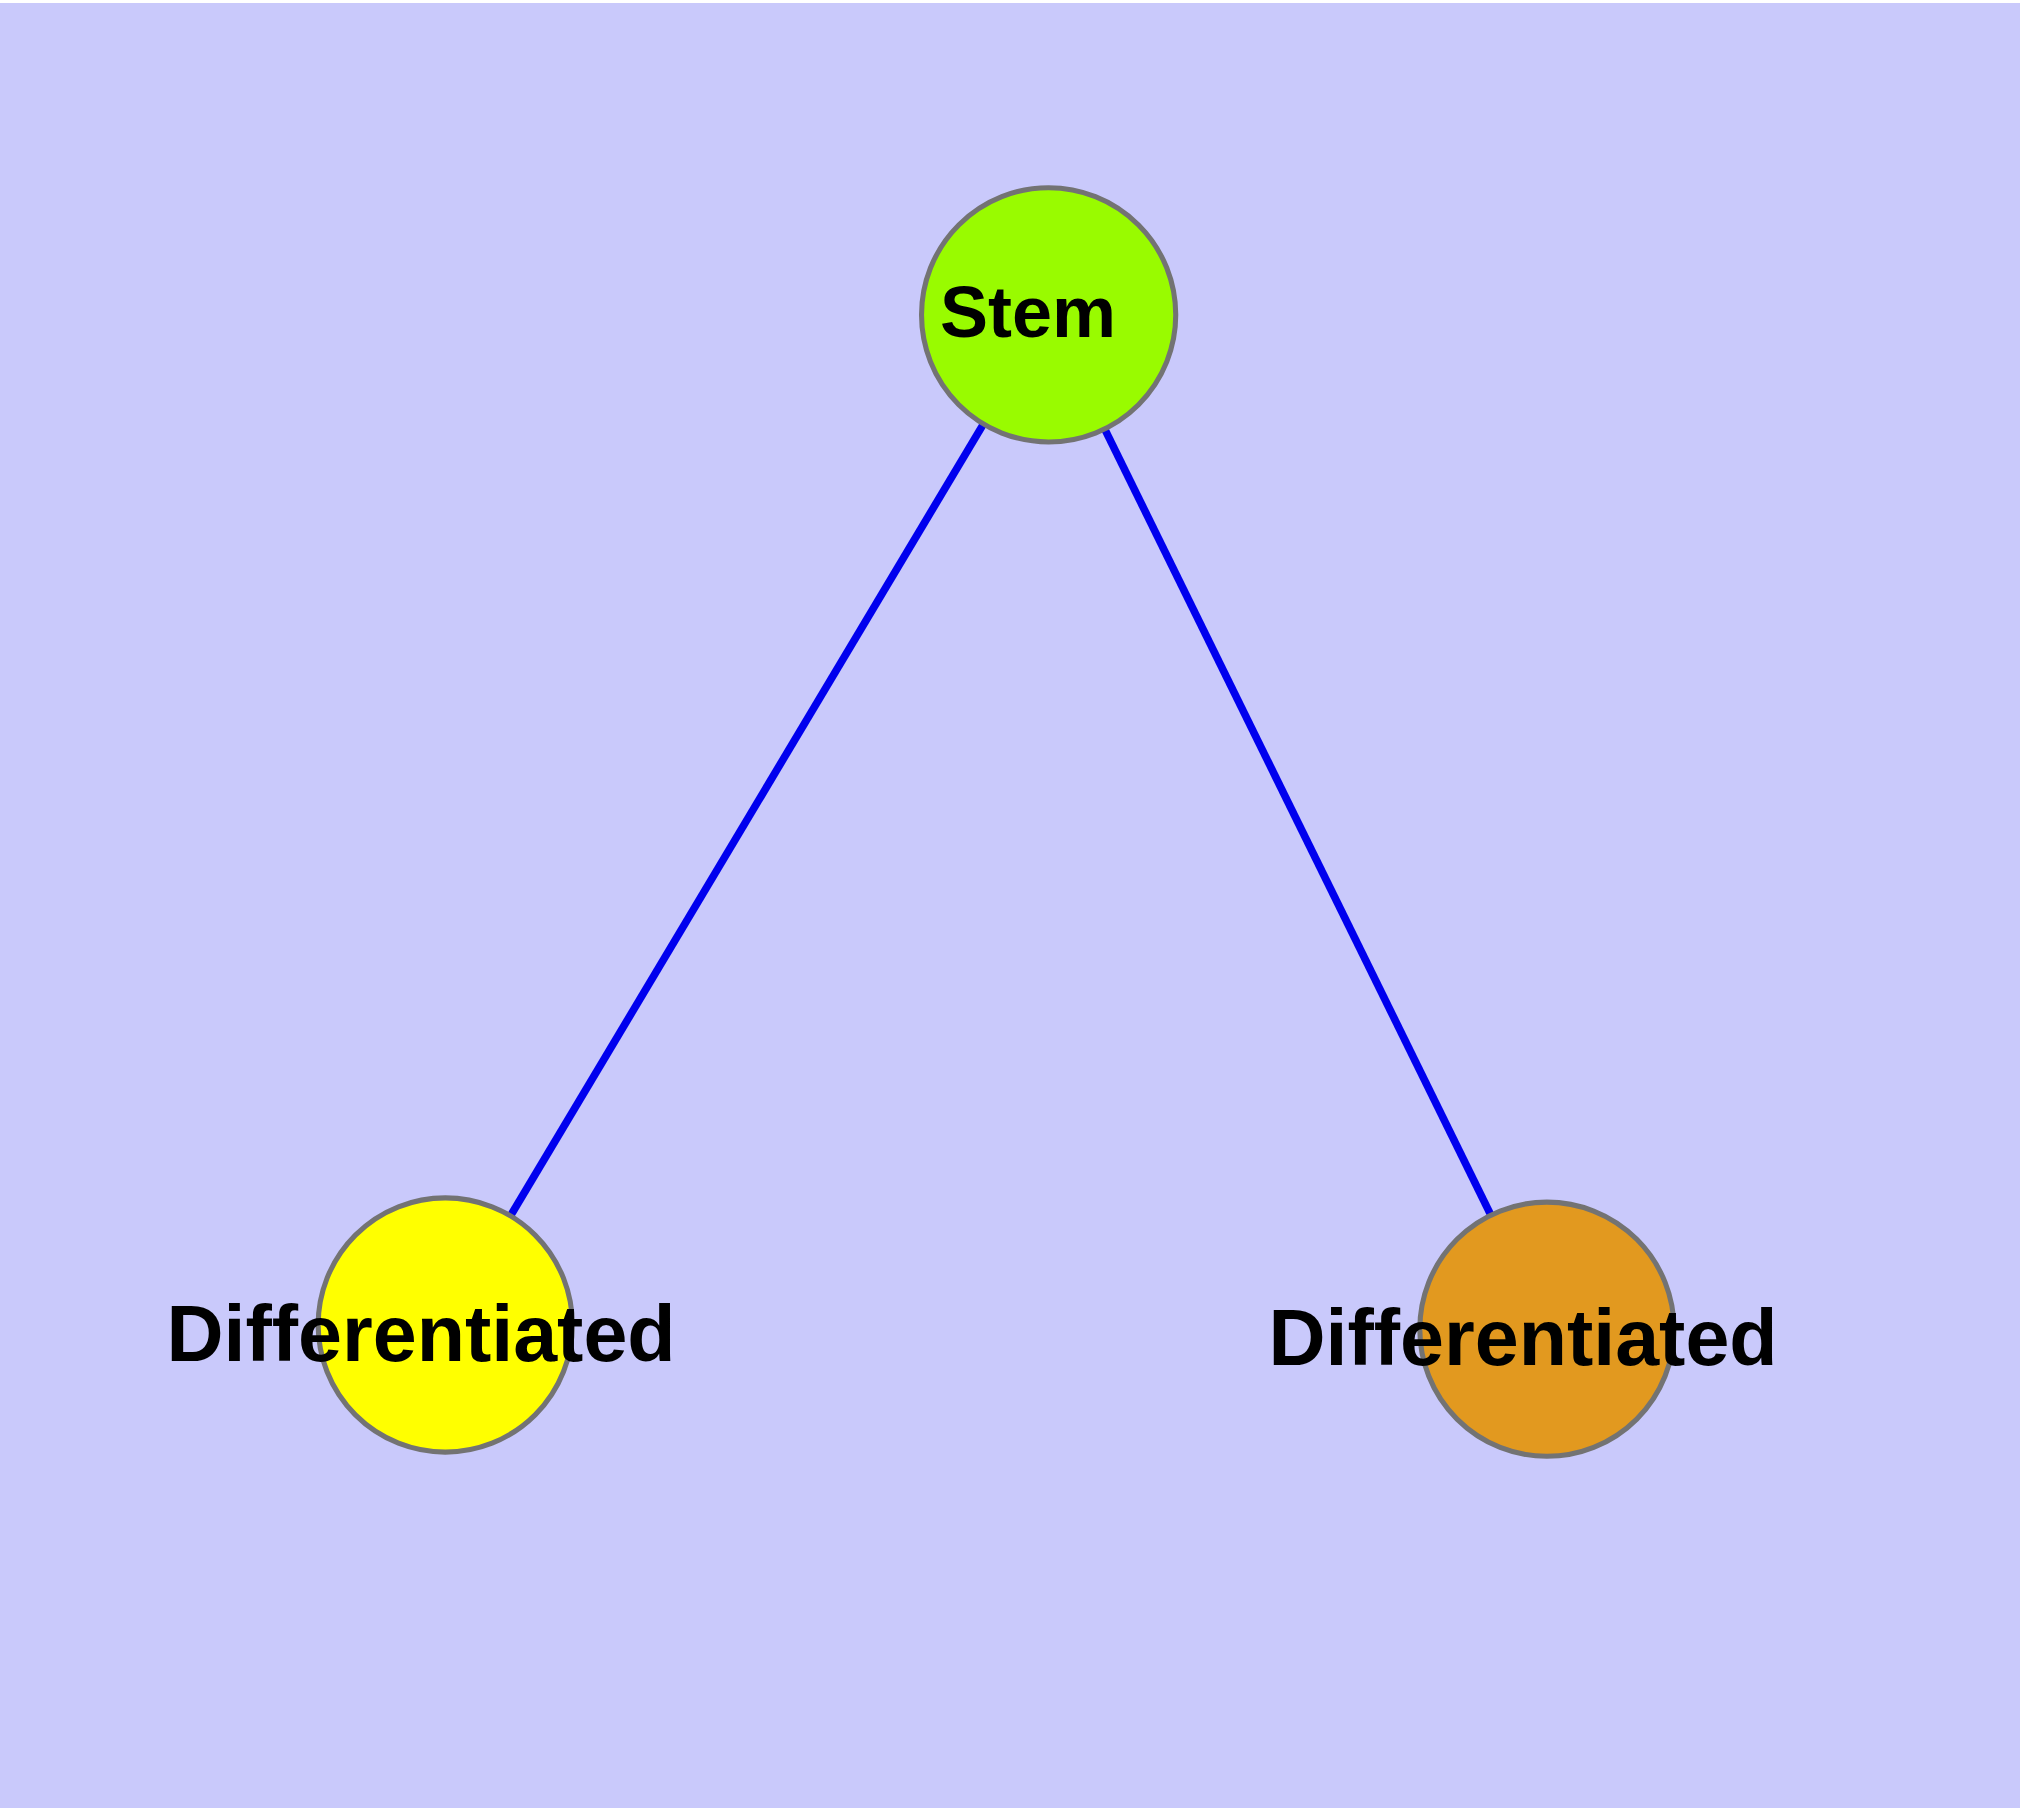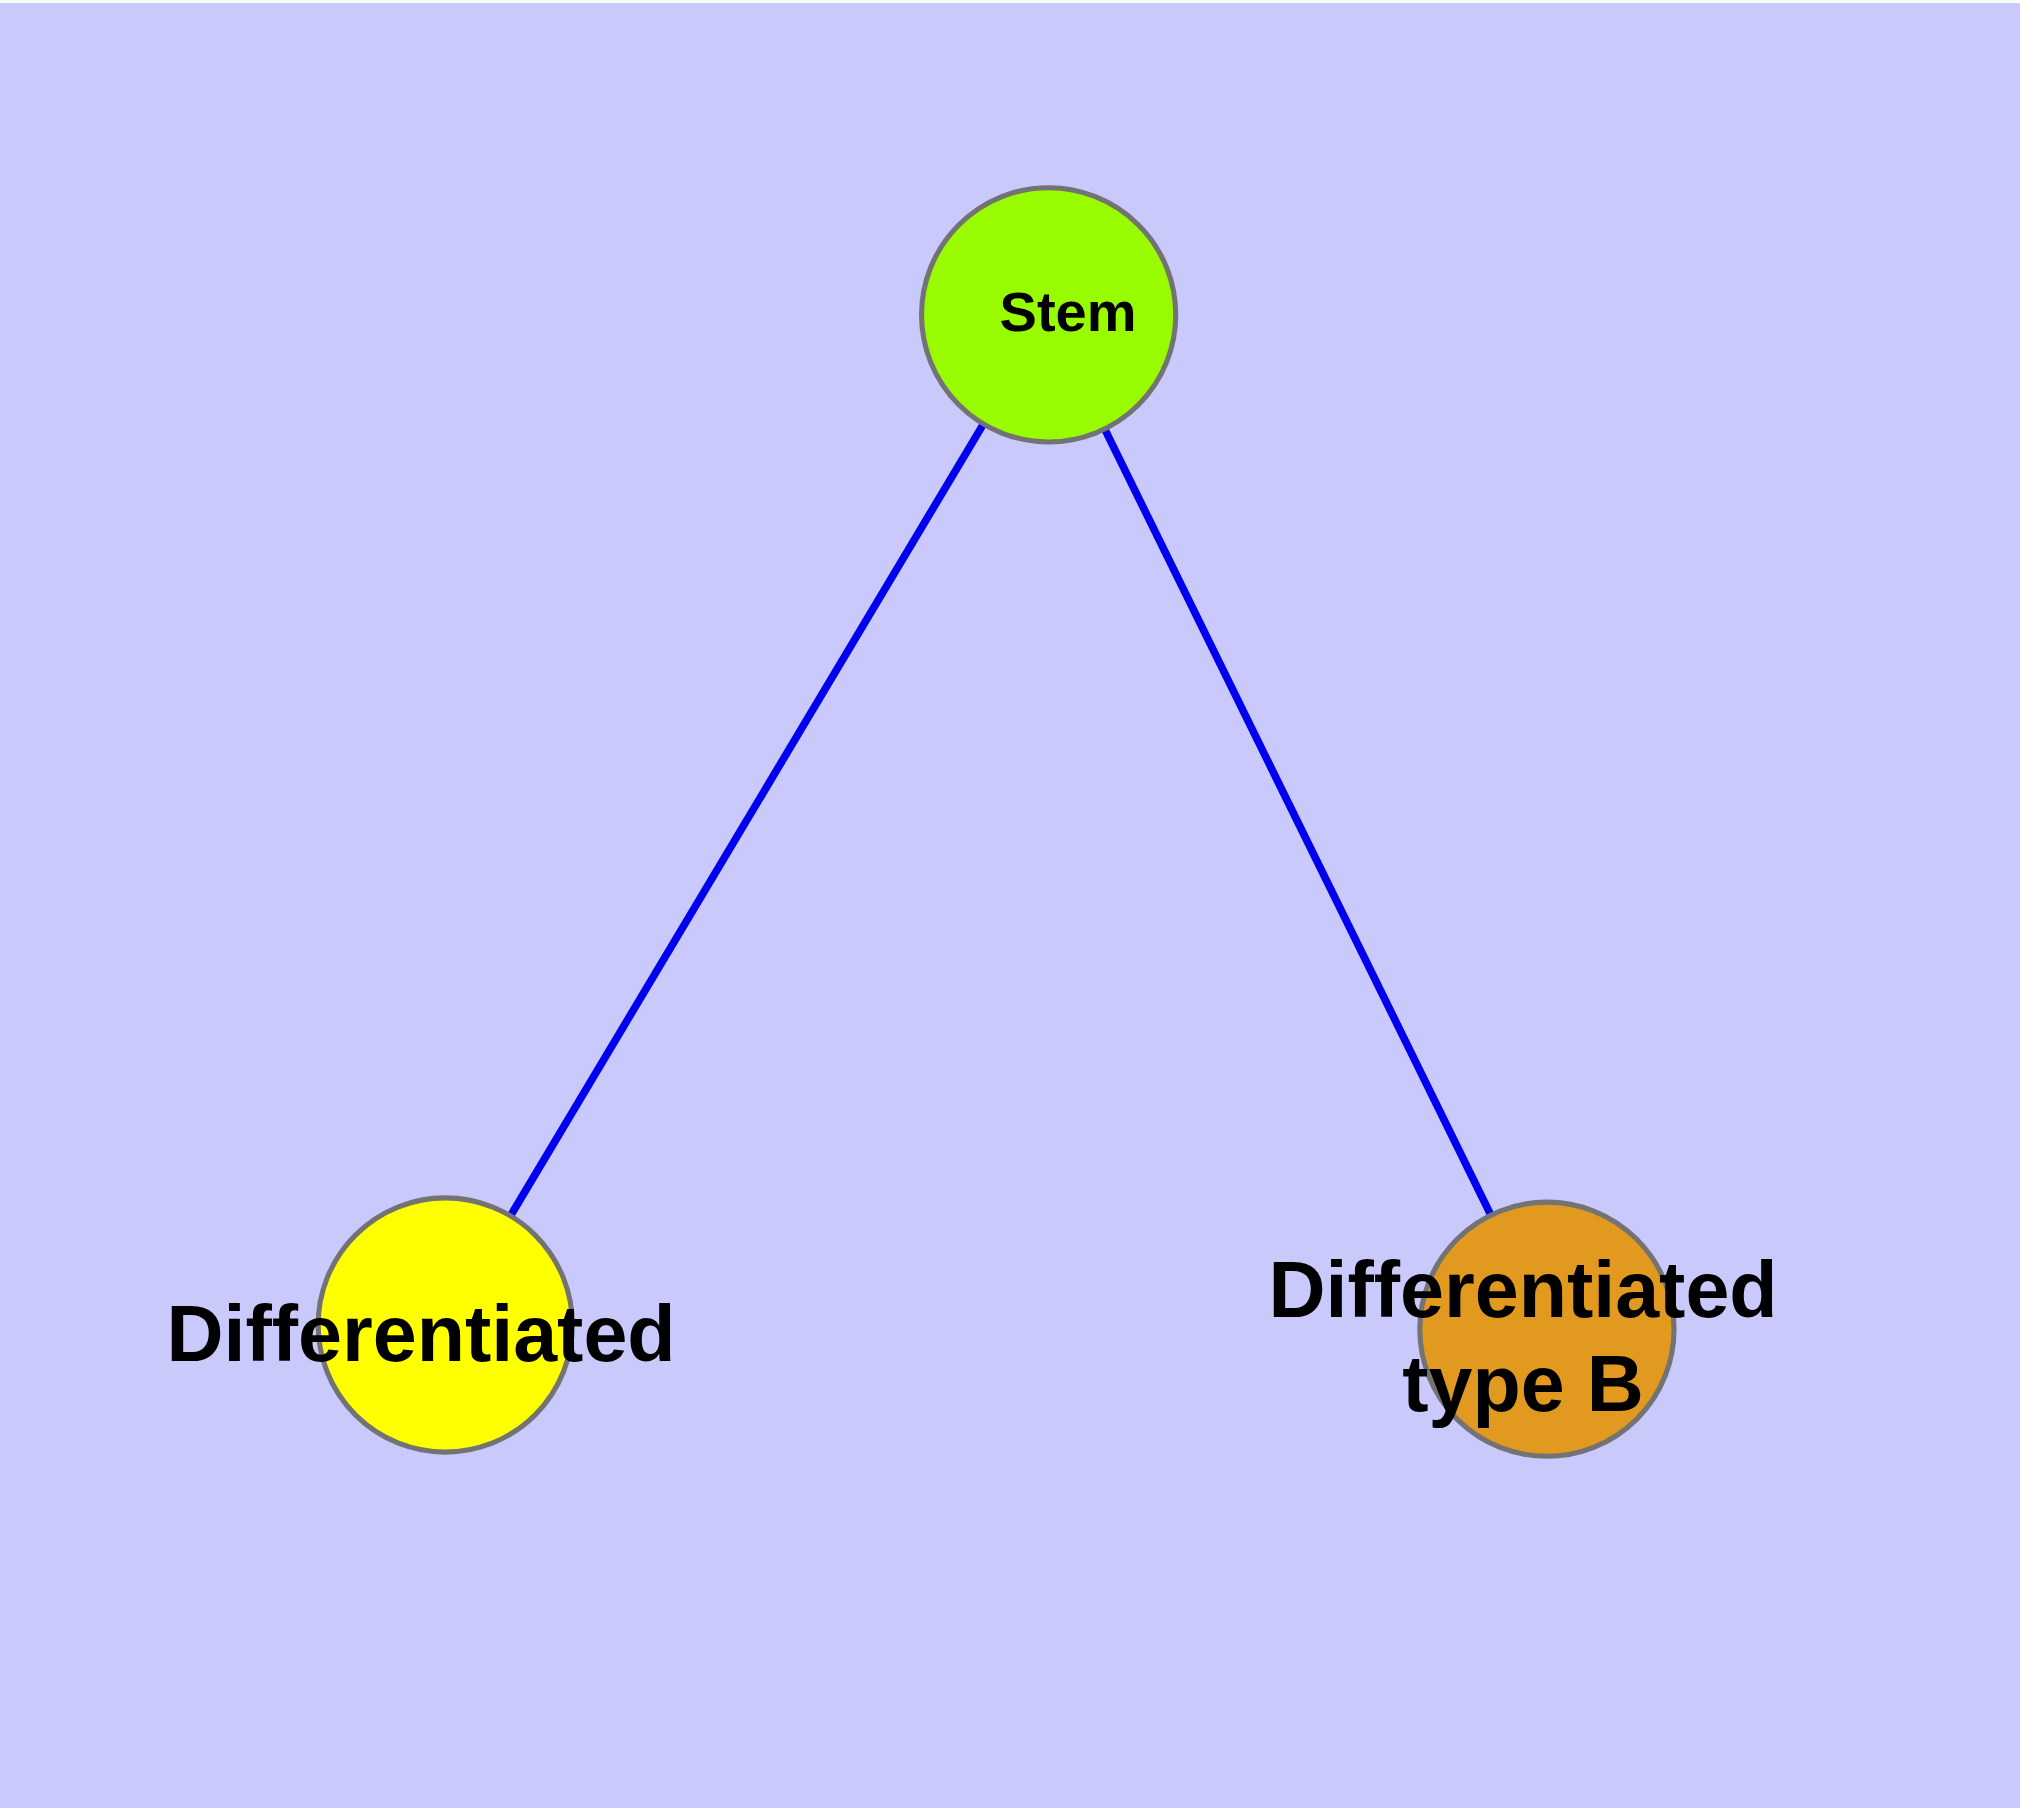--- a/index.html
+++ b/index.html
@@ -31,23 +31,23 @@
   .node-label {
     position: absolute;
     transform: translate(-50%, -50%);
     text-align: center;
     font-weight: bold;
     color: #000000;
     white-space: nowrap;
     line-height: 1.2;
   }
   .label-stem {
-    left: 1068px;
+    left: 1028px;
     top: 309px;
-    font-size: 56px;
+    font-size: 72px;
   }
   .label-a {
     left: 421px;
     top: 1331px;
     font-size: 79px;
   }
   .label-b {
     left: 1523px;
     top: 1335px;
     font-size: 79px;
@@ -74,17 +74,16 @@
   </svg>
 
   <div class="node-label label-stem">Stem</div>
 
   <div class="node-label label-a">
     <div>Differentiated</div>
   </div>
 
   <div class="node-label label-b">
     <div>Differentiated</div>
-    <div>type B</div>
   </div>
 
 </div>
 
 
 </body></html>

